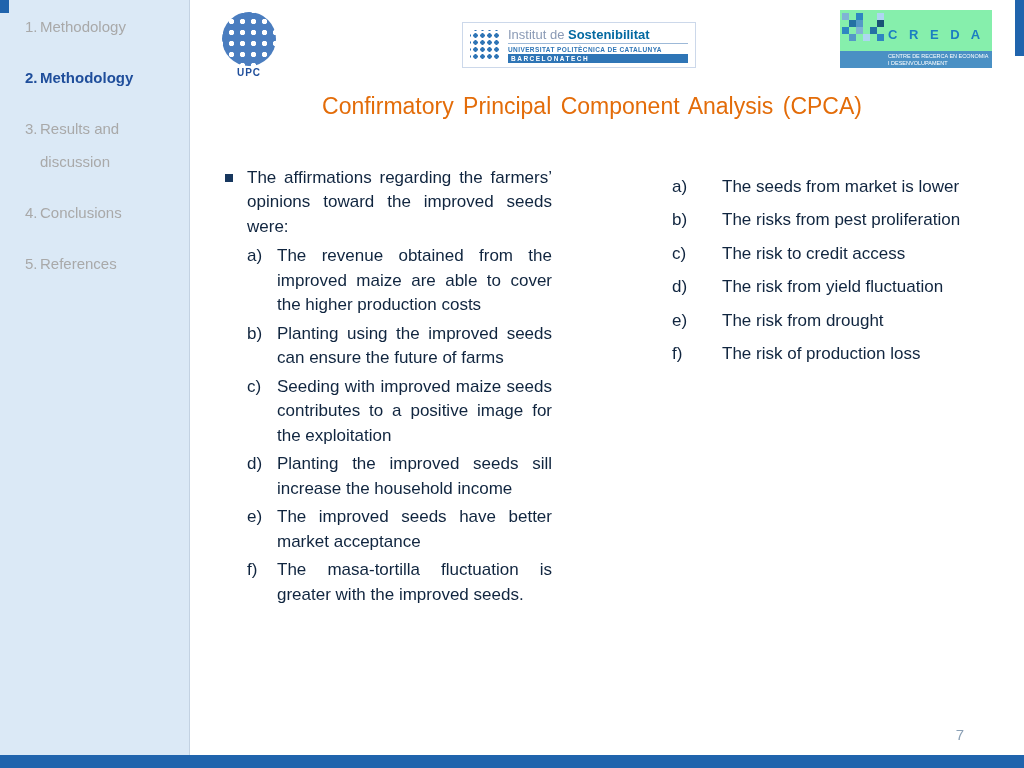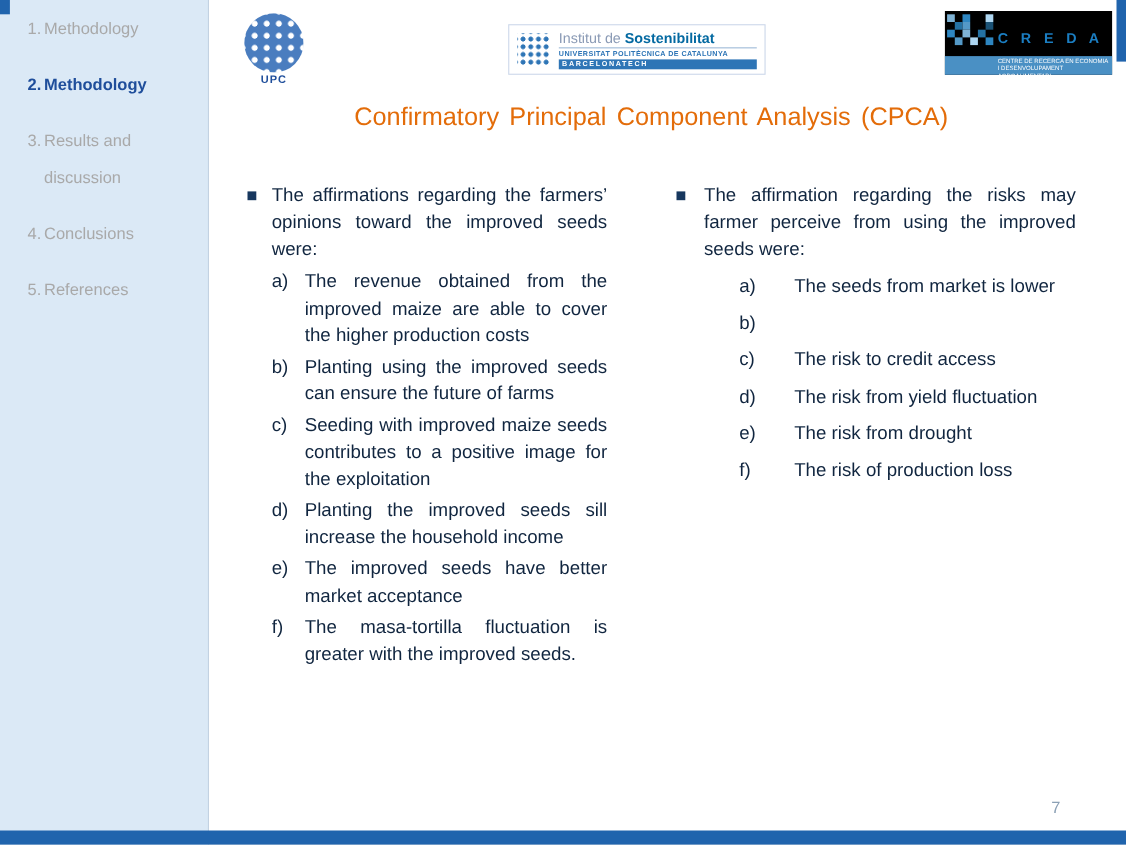--- a/index.html
+++ b/index.html
@@ -35,21 +35,21 @@
   .sost-logo{position:absolute;left:462px;top:22px;width:234px;height:46px;background:#fff;border:1px solid #ccd8ea;display:flex;align-items:center;padding:3px 7px;}
   .sost-mark{width:30px;height:30px;flex:none;
     background-image:radial-gradient(circle,#2e75b6 2px,rgba(46,117,182,0) 2.5px);
     background-size:7px 7px;background-position:2px 2px;}
   .sost-text{margin-left:8px;flex:1;}
   .sost-line1{font-size:13px;color:#8a9ab5;border-bottom:1px solid #9db9d8;padding-bottom:1px;white-space:nowrap;}
   .sost-line1 b{color:#0369a1;}
   .sost-line2{font-size:6.5px;font-weight:bold;color:#2e75b6;letter-spacing:0.4px;margin-top:2px;white-space:nowrap;}
   .sost-line3{display:block;background:#2e75b6;color:#fff;font-size:6.5px;font-weight:bold;letter-spacing:1.5px;padding:1px 3px;margin-top:1px;}
 
-  .creda-logo{position:absolute;right:13px;top:10px;width:152px;height:58px;background:#000000;}
+  .creda-logo{position:absolute;right:32px;top:10px;width:152px;height:58px;background:#86efac;}
   .creda-mosaic{position:absolute;left:2px;top:3px;display:grid;grid-template-columns:repeat(6,7px);grid-auto-rows:7px;}
   .creda-mosaic i{display:block;}
   .creda-mosaic i:nth-child(1){background:#7fb3d5;}
   .creda-mosaic i:nth-child(3){background:#2e86c1;}
   .creda-mosaic i:nth-child(6){background:#aed6f1;}
   .creda-mosaic i:nth-child(8){background:#2471a3;}
   .creda-mosaic i:nth-child(9){background:#5499c7;}
   .creda-mosaic i:nth-child(12){background:#1a5276;}
   .creda-mosaic i:nth-child(13){background:#2e86c1;}
   .creda-mosaic i:nth-child(15){background:#7fb3d5;}
@@ -194,31 +194,28 @@
         <span class="itext">The improved seeds have better market acceptance</span>
       </div>
       <div class="item">
         <span class="marker">f)</span>
         <span class="itext">The masa-tortilla fluctuation is greater with the improved seeds.</span>
       </div>
     </div>
   </div>
 
   <div class="col col-right">
-    <div class="intro">
-      <span class="bullet"></span>
-      <span class="intro-text">The affirmation regarding the risks may farmer perceive from using the improved seeds were:</span>
-    </div>
     <div class="items">
       <div class="item">
         <span class="marker">a)</span>
         <span class="itext">The seeds from market is lower</span>
       </div>
       <div class="item">
         <span class="marker">b)</span>
+        <span class="itext">The risks from pest proliferation</span>
       </div>
       <div class="item">
         <span class="marker">c)</span>
         <span class="itext">The risk to credit access</span>
       </div>
       <div class="item">
         <span class="marker">d)</span>
         <span class="itext">The risk from yield fluctuation</span>
       </div>
       <div class="item">

